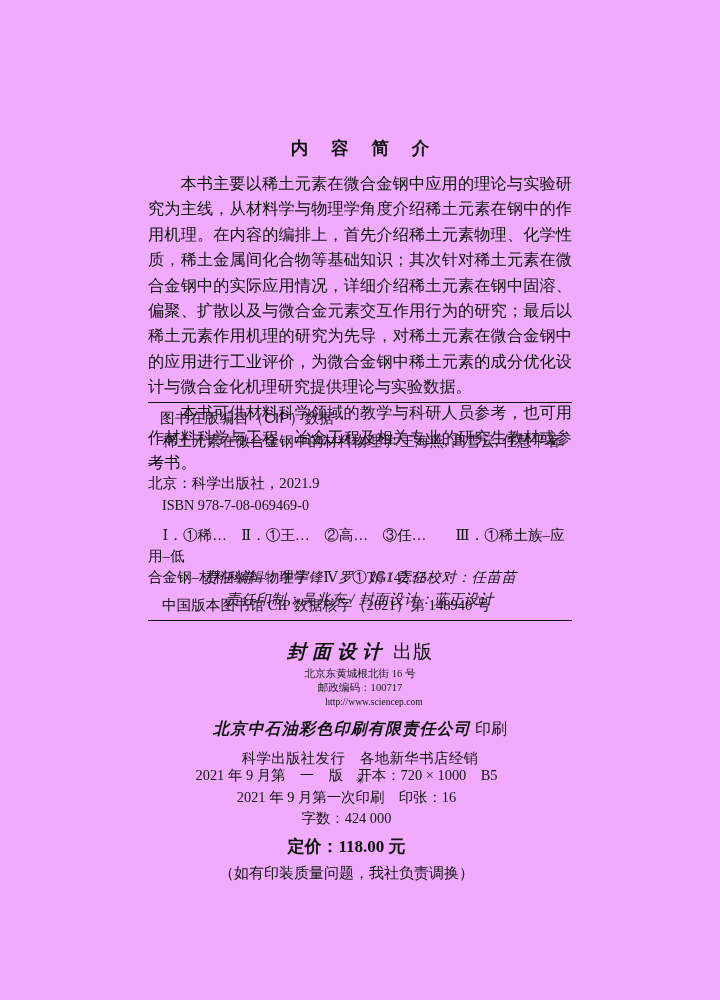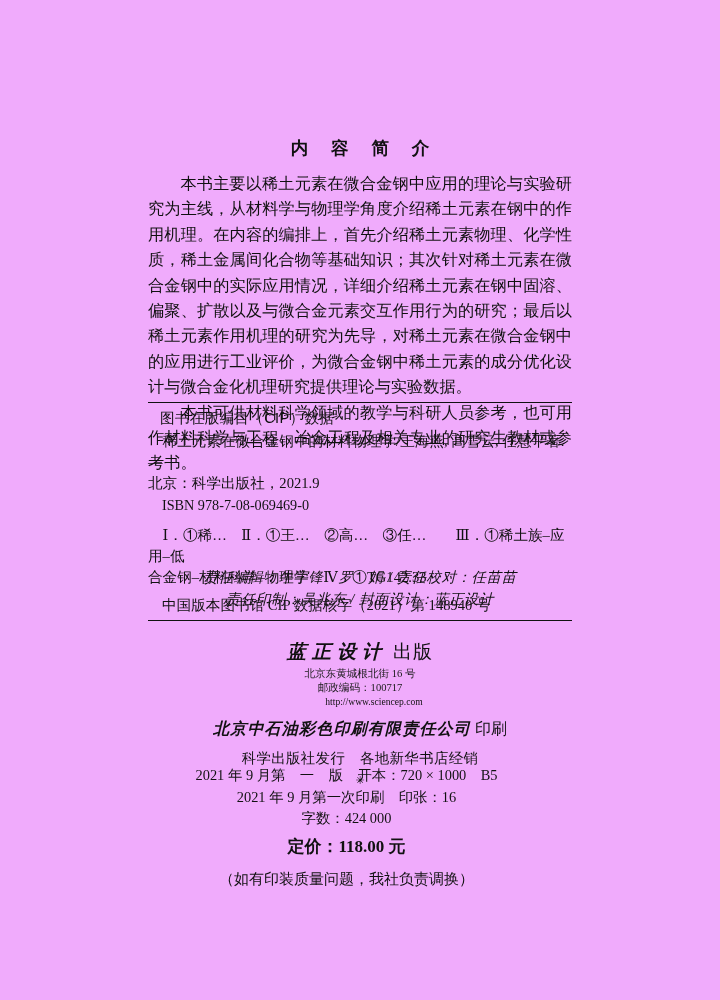--- a/index.html
+++ b/index.html
@@ -185,21 +185,21 @@
   .price-line {
     margin-top: 5px;
     font-size: 17px;
     line-height: 24px;
     font-weight: bold;
   }
   .price-amount {
     font-weight: bold;
   }
   .warranty-line {
-    margin-top: 9px;
+    margin-top: 3px;
     font-size: 15px;
     line-height: 22px;
   }
 </style>
 </head>
 <body>
 
 <div class="page">
 
   <div class="abstract-block">
@@ -220,21 +220,21 @@
     <div class="rule"></div>
   </div>
 
   <div class="credits">
     <div class="credit-line">责任编辑：牛宇锋　罗　娟 / 责任校对：任苗苗</div>
     <div class="credit-line">责任印制：吴兆东 / 封面设计：蓝正设计</div>
   </div>
 
   <div class="publisher">
     <div class="pub-logo-row">
-      <span class="pub-logo-name">蓝正设计</span><span class="pub-logo-suffix">出版</span>
+      <span class="pub-logo-name">封面设计</span><span class="pub-logo-suffix">出版</span>
     </div>
     <div class="pub-small">北京东黄城根北街 16 号</div>
     <div class="pub-small">邮政编码：100717</div>
     <div class="pub-url">http://www.sciencep.com</div>
     <div class="printer-row">
       <span class="printer-name">北京中石油彩色印刷有限责任公司</span><span class="printer-suffix">印刷</span>
     </div>
     <div class="distrib-row">科学出版社发行　各地新华书店经销</div>
     <div class="star-sep">✳</div>
   </div>

